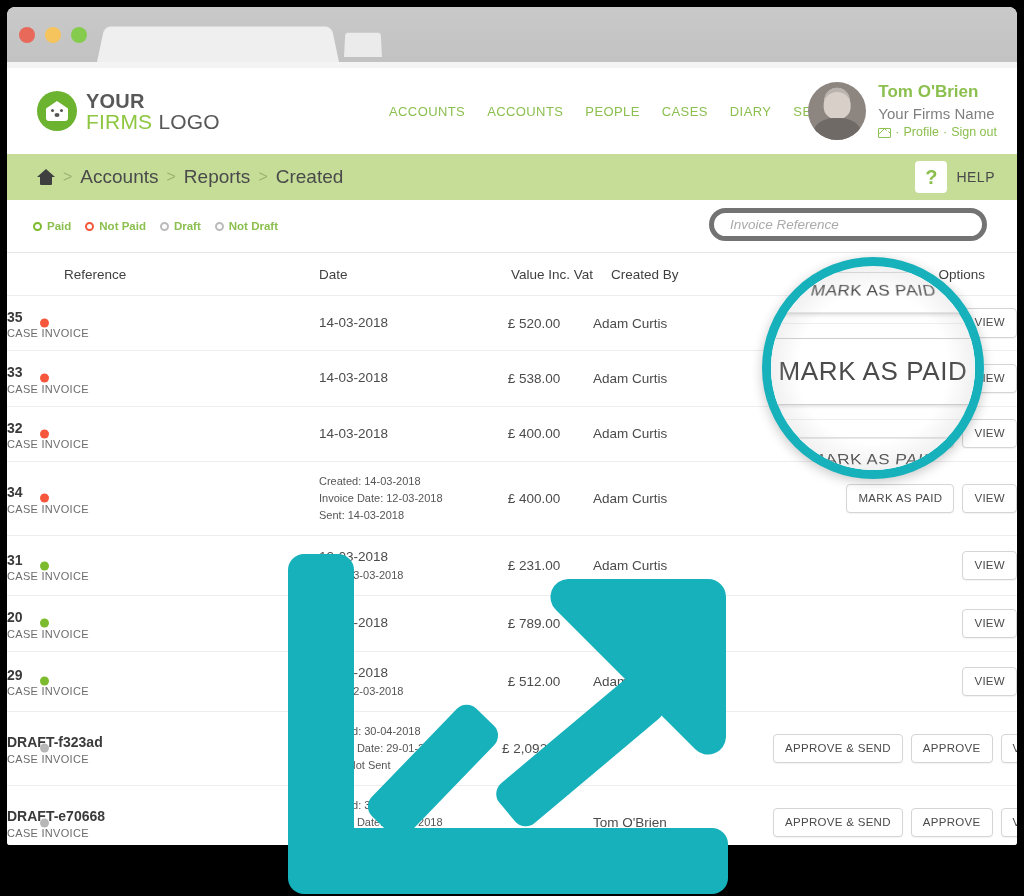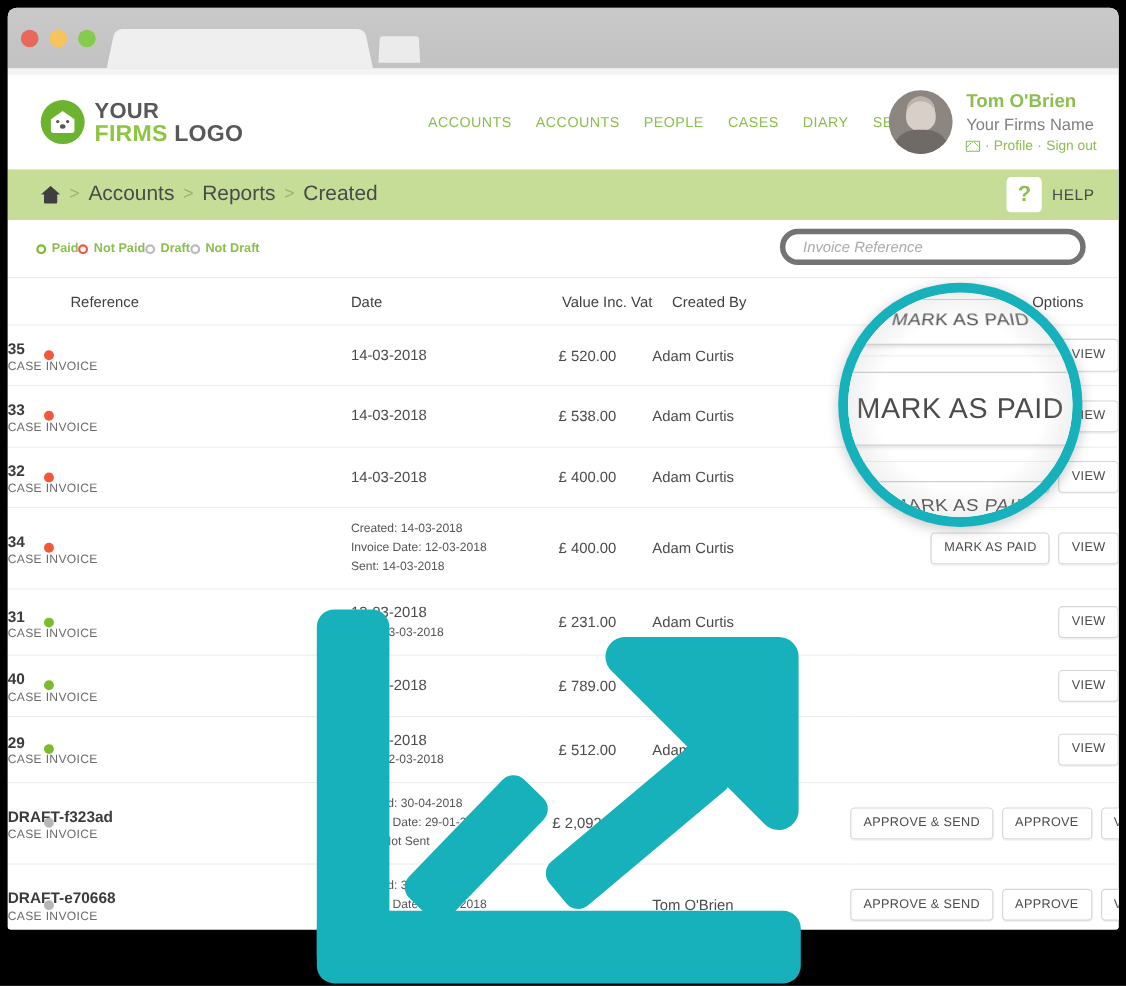--- a/index.html
+++ b/index.html
@@ -70,21 +70,21 @@
     width: 3px; height: 3px; border-radius: 50%; background: #555;
   }
   .logo-inner::before { left: 5px; }
   .logo-inner::after { right: 5px; }
   .logo-nose {
     position: absolute; left: 50%; top: 12px; transform: translateX(-50%);
     width: 5px; height: 4px; border-radius: 50%; background: #555;
   }
   .logo-text { margin-left: 9px; line-height: 1.0; }
   .logo-l1 { font-size: 20px; font-weight: 700; color: #585858; letter-spacing: .2px; }
-  .logo-l2 { font-size: 21px; font-weight: 700; letter-spacing: .2px; }
+  .logo-l2 { font-size: 21px; font-weight: 400; letter-spacing: .2px; }
   .logo-l2 .a { color: #8dc63f; }
   .logo-l2 .b { color: #585858; }
 
   .main-nav {
     position: absolute; left: 382px; top: 50%; transform: translateY(-50%);
     display: flex; gap: 22px;
   }
   .main-nav a {
     font-size: 13px; color: #8bbf4e; letter-spacing: .4px;
     text-decoration: none; font-weight: 400;
@@ -146,21 +146,21 @@
     display: flex; align-items: center; justify-content: center;
     color: #8bbf4e; font-size: 20px; font-weight: 700;
   }
   .help-label { font-size: 14px; color: #4a4a4a; letter-spacing: .5px; }
 
   
   .content { background: #fff; position: relative; }
   .filter-row {
     height: 52px; display: flex; align-items: center; position: relative;
   }
-  .legend { display: flex; margin-left: 26px; }
+  .legend { display: flex; gap: 14px; margin-left: 26px; }
   .legend-item { display: flex; align-items: center; gap: 5px; font-size: 11.5px; font-weight: 700; color: #8bbf4e; }
   .ring { width: 9px; height: 9px; border-radius: 50%; border: 2.5px solid #ccc; }
   .ring.paid { border-color: #7cbb2e; }
   .ring.notpaid { border-color: #f4573b; }
   .ring.draft, .ring.notdraft { border-color: #bbb; }
 
   .search-wrap { position: absolute; right: 30px; top: 8px; }
   .search-input {
     width: 278px; height: 33px; border: 5px solid #737373;
     border-radius: 18px; padding: 0 16px;
@@ -438,21 +438,21 @@
               </td>
               <td class="c-val">£ 231.00</td>
               <td class="c-by">Adam Curtis</td>
               <td class="c-opt"><span class="btns">
                   <button class="btn">VIEW</button>
                 </span></td>
             </tr>
             <tr>
               <td class="c-ref">
                 <span class="dot green"></span>
-                <div class="ref-num">40</div>
+                <div class="ref-num">20</div>
                 <div class="ref-type">CASE INVOICE</div>
               </td>
               <td class="c-date">
                 <div class="date-main">27-02-2018</div>
               </td>
               <td class="c-val">£ 789.00</td>
               <td class="c-by">Adam Curtis</td>
               <td class="c-opt"><span class="btns">
                   <button class="btn">VIEW</button>
                 </span></td>

